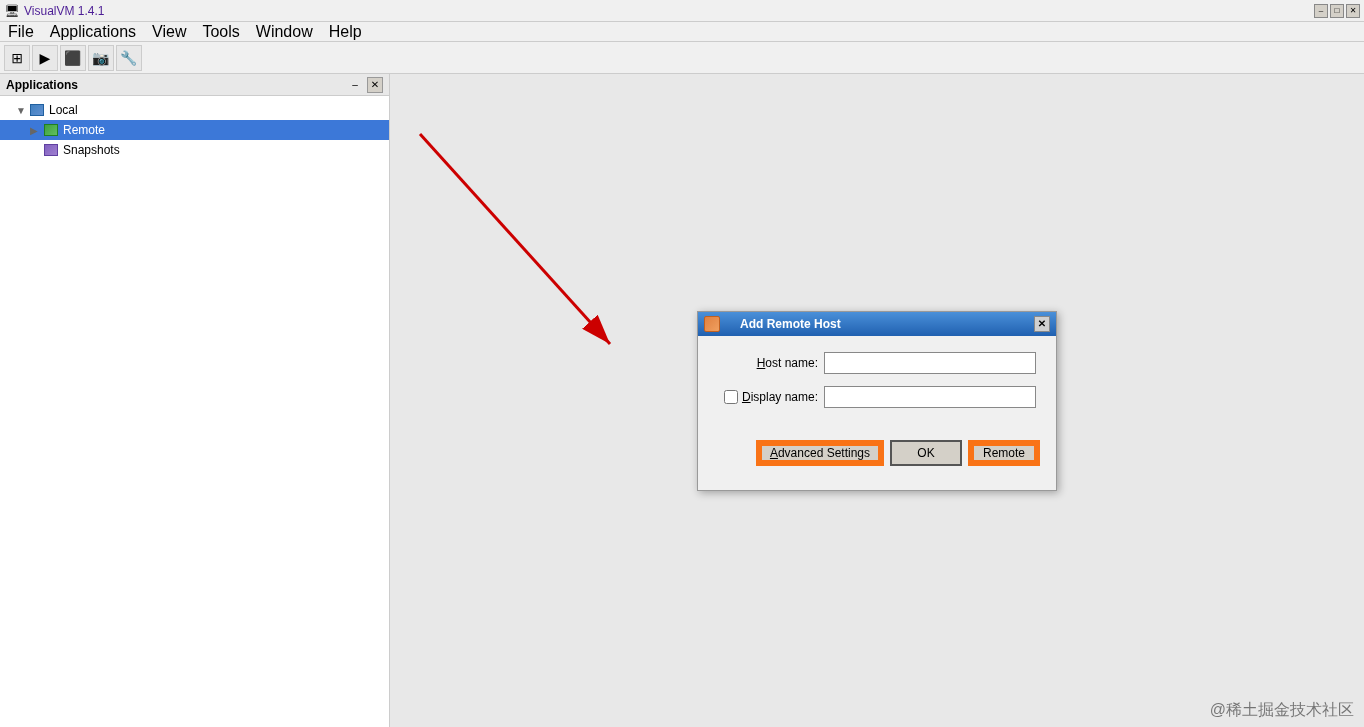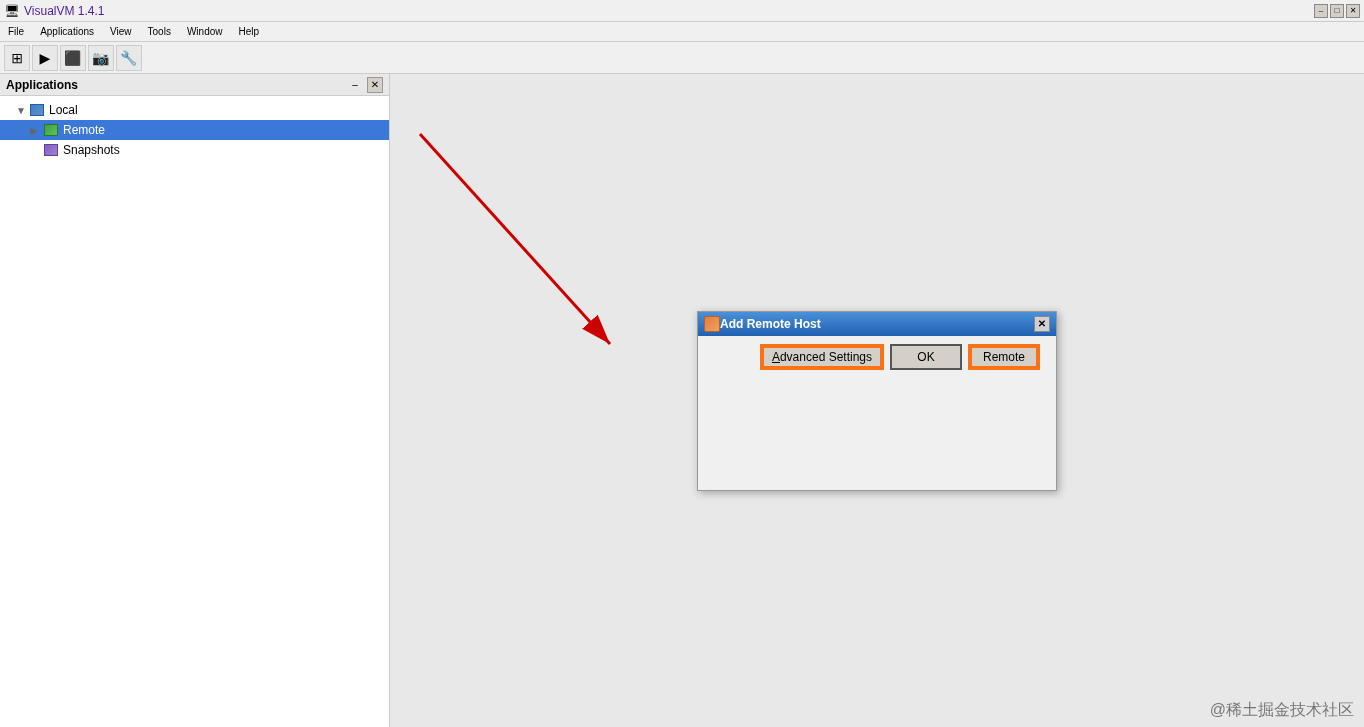--- a/index.html
+++ b/index.html
@@ -57,21 +57,21 @@
     #menu-bar {
       display: flex;
       align-items: center;
       background: #f0f0f0;
       height: 20px;
       padding: 0 4px;
       border-bottom: 1px solid #ccc;
       gap: 8px;
     }
     #menu-bar span {
-      font-size: 10px;
+      font-size: 16px;
       cursor: pointer;
       padding: 2px 4px;
     }
 
     
     #toolbar {
       display: flex;
       align-items: center;
       background: #f0f0f0;
       height: 32px;
@@ -203,21 +203,21 @@
       border: 1px solid #999;
       box-shadow: 2px 2px 8px rgba(0,0,0,0.3);
       width: 360px;
       min-height: 180px;
     }
     #dialog-titlebar {
       display: flex;
       align-items: center;
       background: linear-gradient(to bottom, #4a90d9, #2060b0);
       padding: 4px 6px;
-      gap: 0;
+      gap: 20px;
     }
     #dialog-titlebar .dialog-icon {
       width: 16px;
       height: 16px;
       flex-shrink: 0;
     }
     #dialog-titlebar .dialog-title {
       flex: 1;
       color: white;
       font-size: 12px;
@@ -271,21 +271,21 @@
     #dialog-buttons {
       display: flex;
       justify-content: flex-end;
       gap: 6px;
       padding: 8px 16px 12px 16px;
     }
     .dialog-btn {
       min-width: 72px;
       height: 26px;
       background: #d4d0c8;
-      border: 4px solid #f97316;
+      border: 6px solid #f97316;
       cursor: pointer;
       font-size: 12px;
       padding: 2px 8px;
       display: flex;
       align-items: center;
       justify-content: center;
     }
     .dialog-btn.default {
       border: 2px solid #555;
     }
@@ -420,20 +420,37 @@
 
     <div id="dialog-overlay">
       <div id="dialog">
 
         <div id="dialog-titlebar">
           <span class="dialog-icon icon-dialog-app"></span>
           <span class="dialog-title">Add Remote Host</span>
           <div class="dialog-close">✕</div>
         </div>
 
+        <div id="dialog-content">
+
+          <div class="dialog-row">
+            <label class="dialog-label">
+              <span class="underline">H</span>ost name:
+            </label>
+            <input class="dialog-input" type="text" value="" style="">
+          </div>
+
+          <div class="dialog-row">
+            <div class="dialog-label" style="display:flex;align-items:center;justify-content:flex-end;">
+              <input type="checkbox" class="dialog-checkbox" style="">
+              <span><span class="underline">D</span>isplay name:</span>
+            </div>
+            <input class="dialog-input" type="text" value="" style="">
+          </div>
+        </div>
 
         <div id="dialog-buttons">
           <button class="dialog-btn">
             <span><span class="underline">A</span>dvanced Settings</span>
           </button>
           <button class="dialog-btn default">
             <span>OK</span>
           </button>
           <button class="dialog-btn">
             <span>Remote</span>

